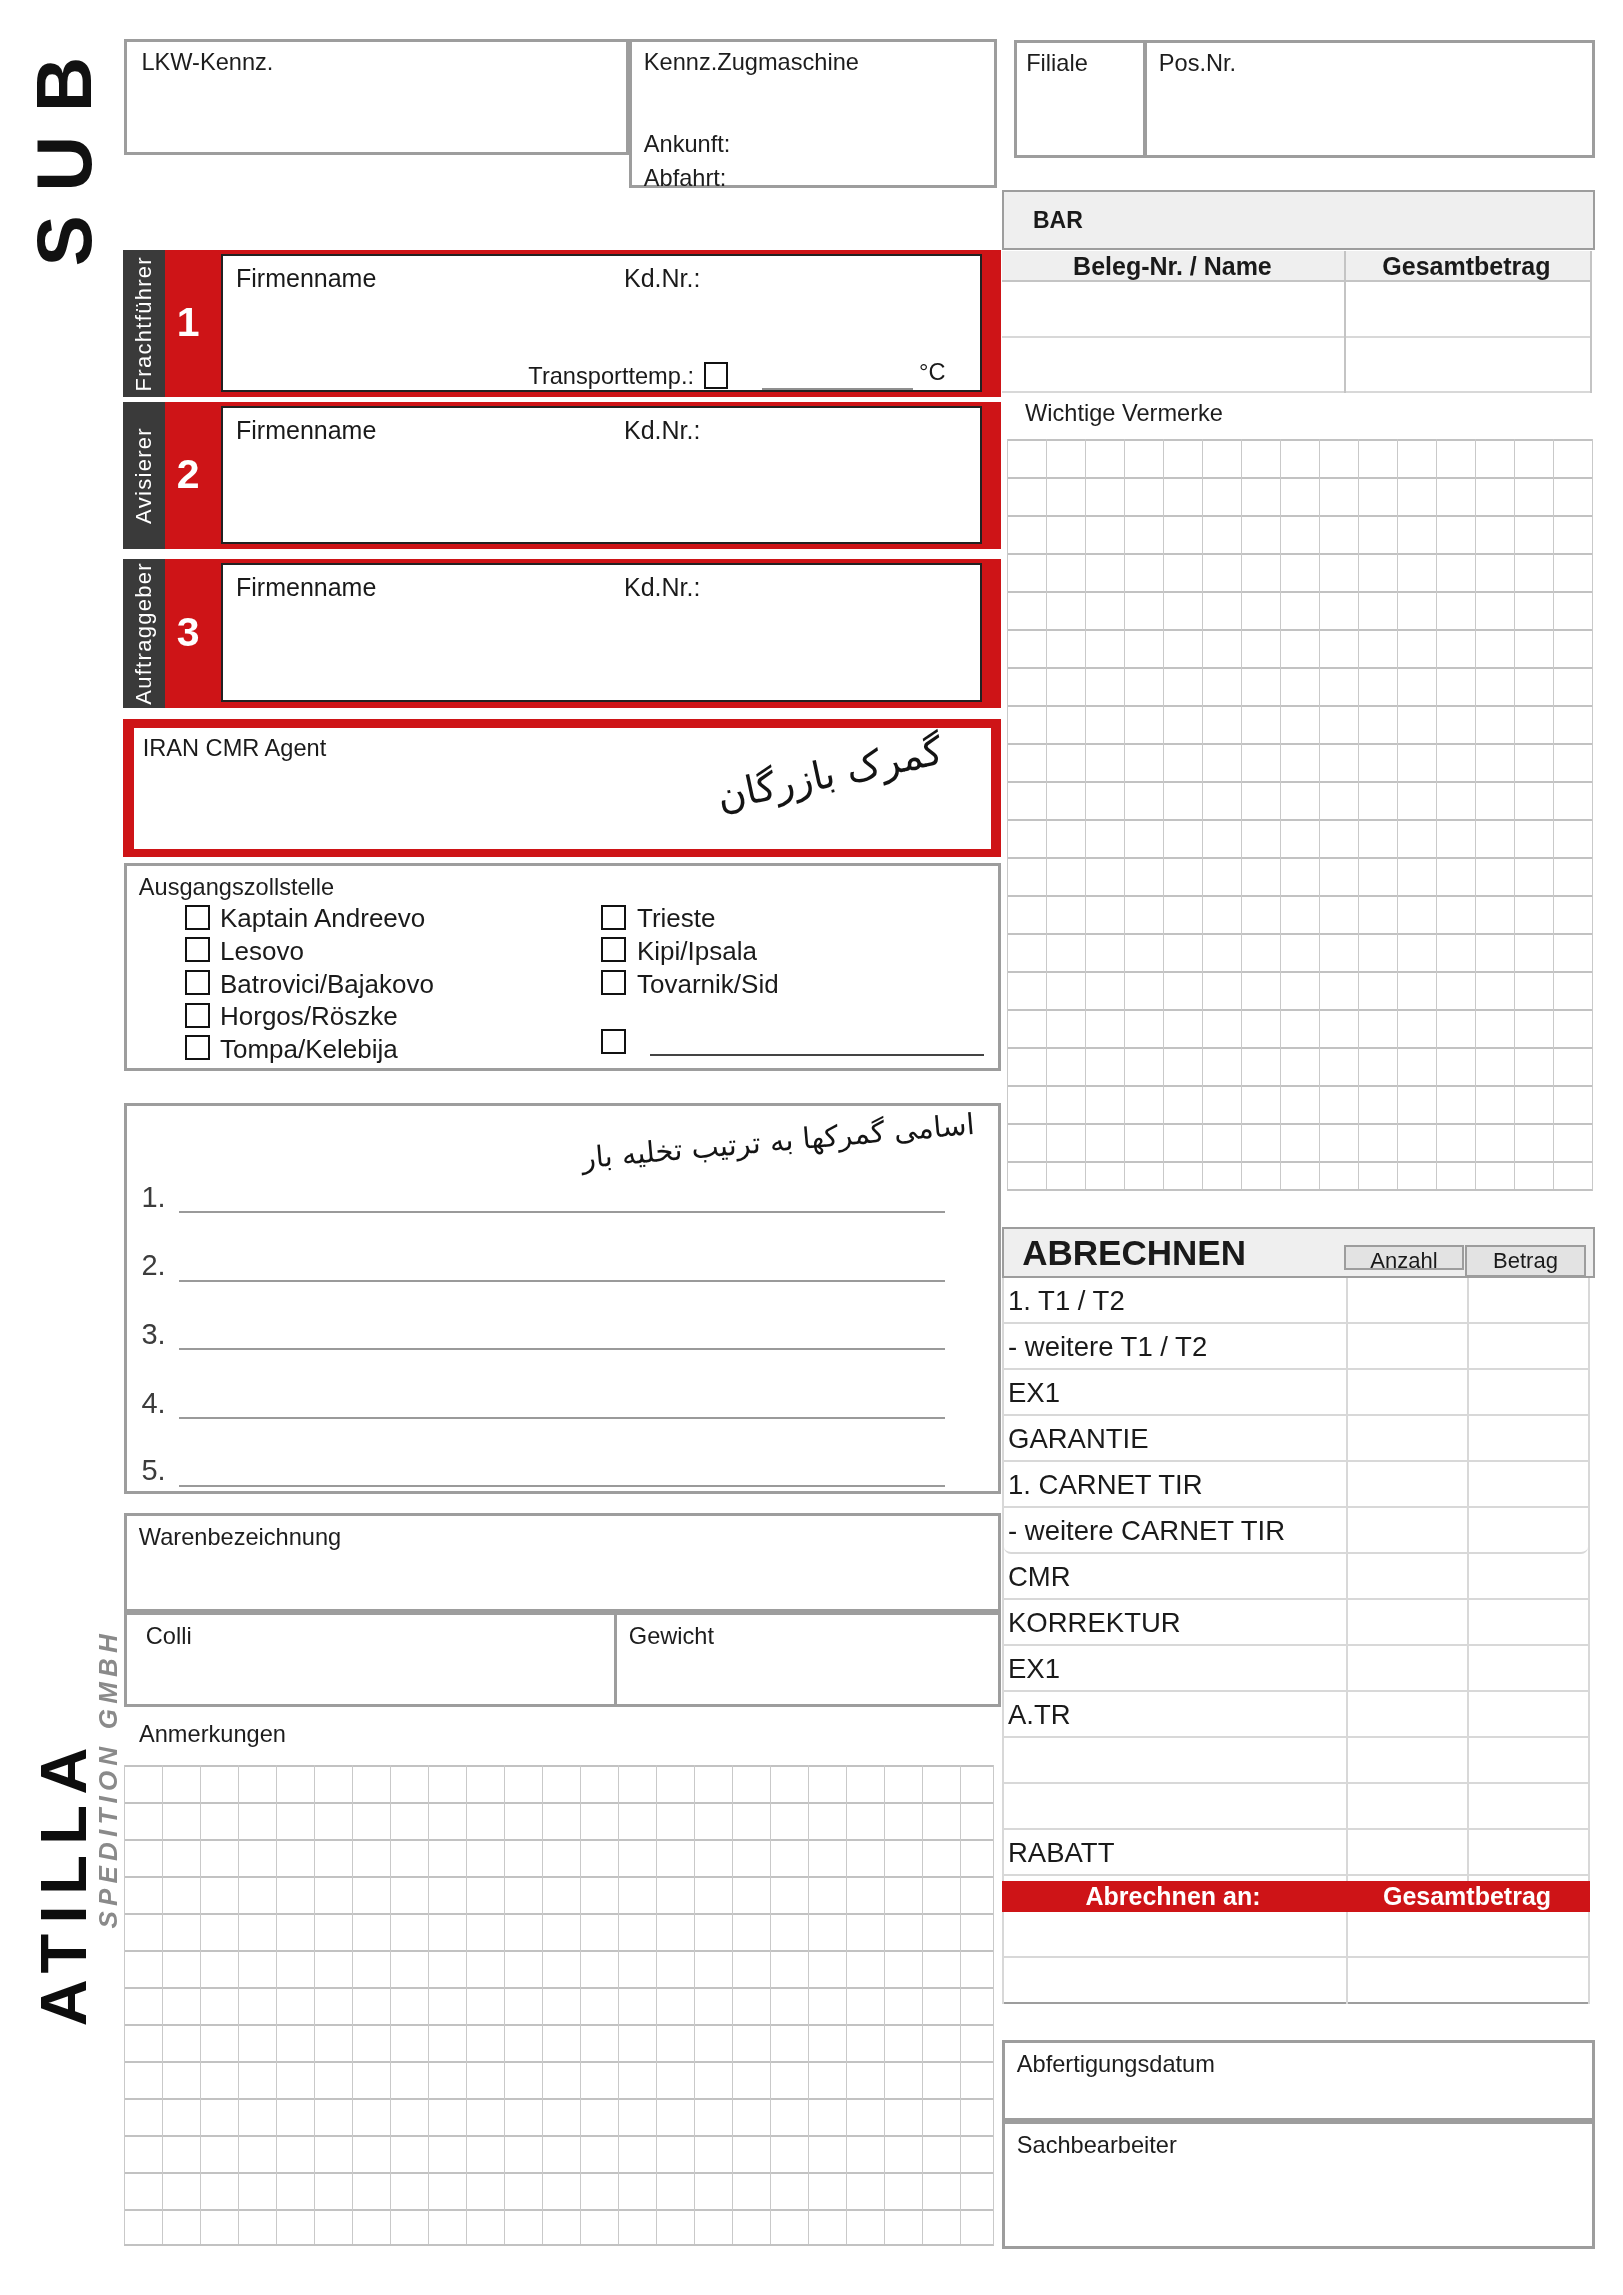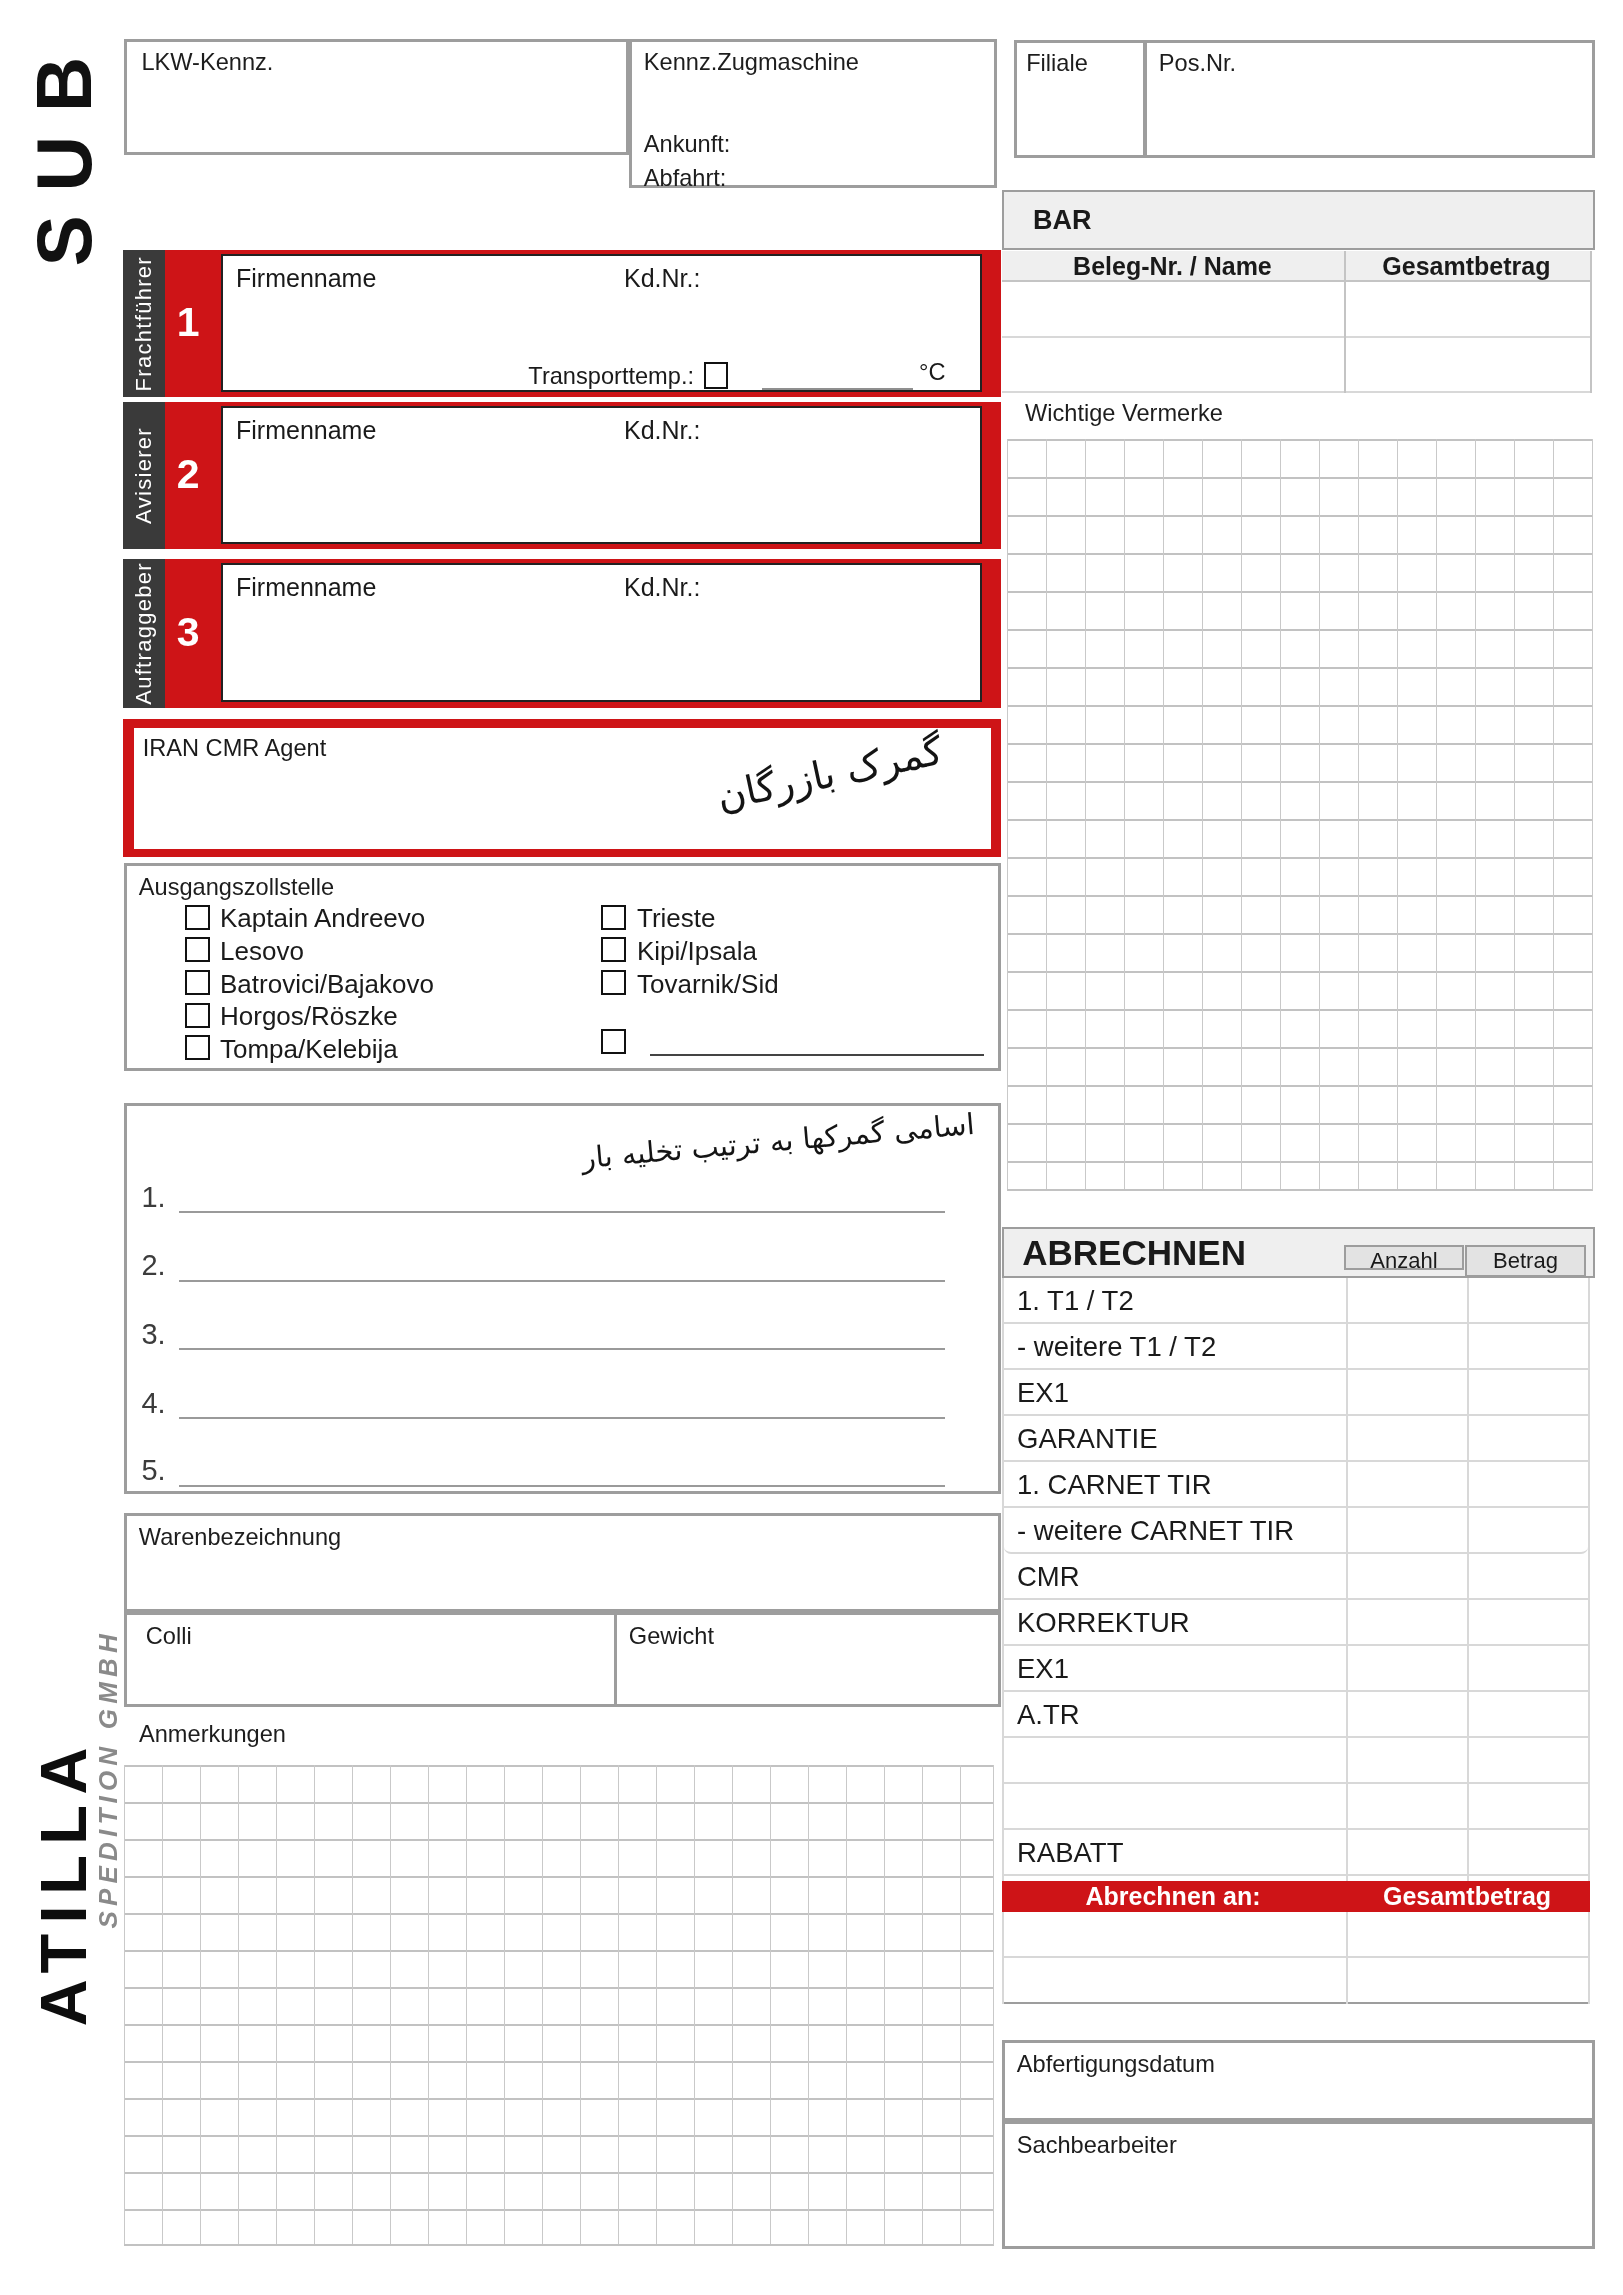--- a/index.html
+++ b/index.html
@@ -16,21 +16,21 @@
   .secnum{position:absolute;color:#fff;font-weight:bold;font-size:41px;}
   .cb{position:absolute;width:25px;height:25px;border:2.6px solid #111;background:#fff;box-sizing:border-box;}
   .fieldline{position:absolute;border-bottom:2.6px solid #8f8f8f;}
   .grid{position:absolute;background:#fff;
         background-image:
           repeating-linear-gradient(to right, #c9c9c9 0 1.3px, transparent 1.3px var(--cw,38px)),
           repeating-linear-gradient(to bottom, #c2c2c2 0 2px, transparent 2px var(--ch,37px));
         border-right:1.3px solid #c9c9c9;border-bottom:2px solid #c2c2c2;box-sizing:border-box;}
   .hdrbox{background:#efefef;border:2.6px solid #9d9d9d;box-sizing:border-box;}
   .th{font-weight:bold;font-size:25px;text-align:center;}
-  .rowlbl{font-size:27.5px;padding-left:13px;}
+  .rowlbl{font-size:27.5px;padding-left:4px;}
   .persian{font-family:"DejaVu Sans",sans-serif;direction:rtl;color:#141414;}
   .rline{border-bottom:2px solid #d8d8d8;box-sizing:border-box;}
 </style>
 </head>
 <body>
 
 <div id="page">
 
   <div class="abs" style="left:18.3px;top:33px;width:92px;height:255px;display:flex;align-items:flex-start;justify-content:center;">
     <span class="vtext" style="font-weight:bold;font-size:77px;letter-spacing:23.6px;color:#111;">SUB</span>
@@ -145,21 +145,21 @@
   <div class="grid" style="left:124px;top:1765px;width:870px;height:481px;--cw:38px;--ch:37px;"></div>
 
   <div class="abs" style="left:23.6px;top:1737px;width:79px;height:419px;display:flex;align-items:flex-start;justify-content:center;">
     <span class="vtext" style="font-weight:bold;font-size:65px;letter-spacing:10.5px;color:#0d0d0d;">ATILLA</span>
   </div>
   <div class="abs" style="left:88px;top:1629px;width:41px;height:304px;display:flex;align-items:flex-start;justify-content:center;">
     <span class="vtext" style="font-weight:bold;font-style:italic;font-size:26px;letter-spacing:5.2px;color:#8a8a8a;">SPEDITION GMBH</span>
   </div>
 
   <div class="abs hdrbox" style="left:1002px;top:190px;width:593px;height:60px;display:flex;align-items:center;">
-    <span style="font-weight:bold;font-size:27px;margin-left:29px;">BAR</span>
+    <span style="font-weight:bold;font-size:23px;margin-left:29px;">BAR</span>
   </div>
   <div class="abs" style="left:1002px;top:251px;width:590px;height:142px;border-right:2px solid #c4c4c4;box-sizing:border-box;">
     <div class="rline" style="position:absolute;left:0;top:0;width:100%;height:31px;background:#efefef;border-bottom-color:#c4c4c4;display:flex;">
       <div class="th" style="width:342px;line-height:31px;">Beleg-Nr. / Name</div>
       <div class="th" style="width:248px;line-height:31px;">Gesamtbetrag</div>
     </div>
     <div class="rline abs" style="left:0;top:31px;width:100%;height:56px;"></div>
     <div class="rline abs" style="left:0;top:86px;width:100%;height:56px;"></div>
     <div class="abs" style="left:342px;top:0;width:2px;height:142px;background:#c4c4c4;"></div>
   </div>

